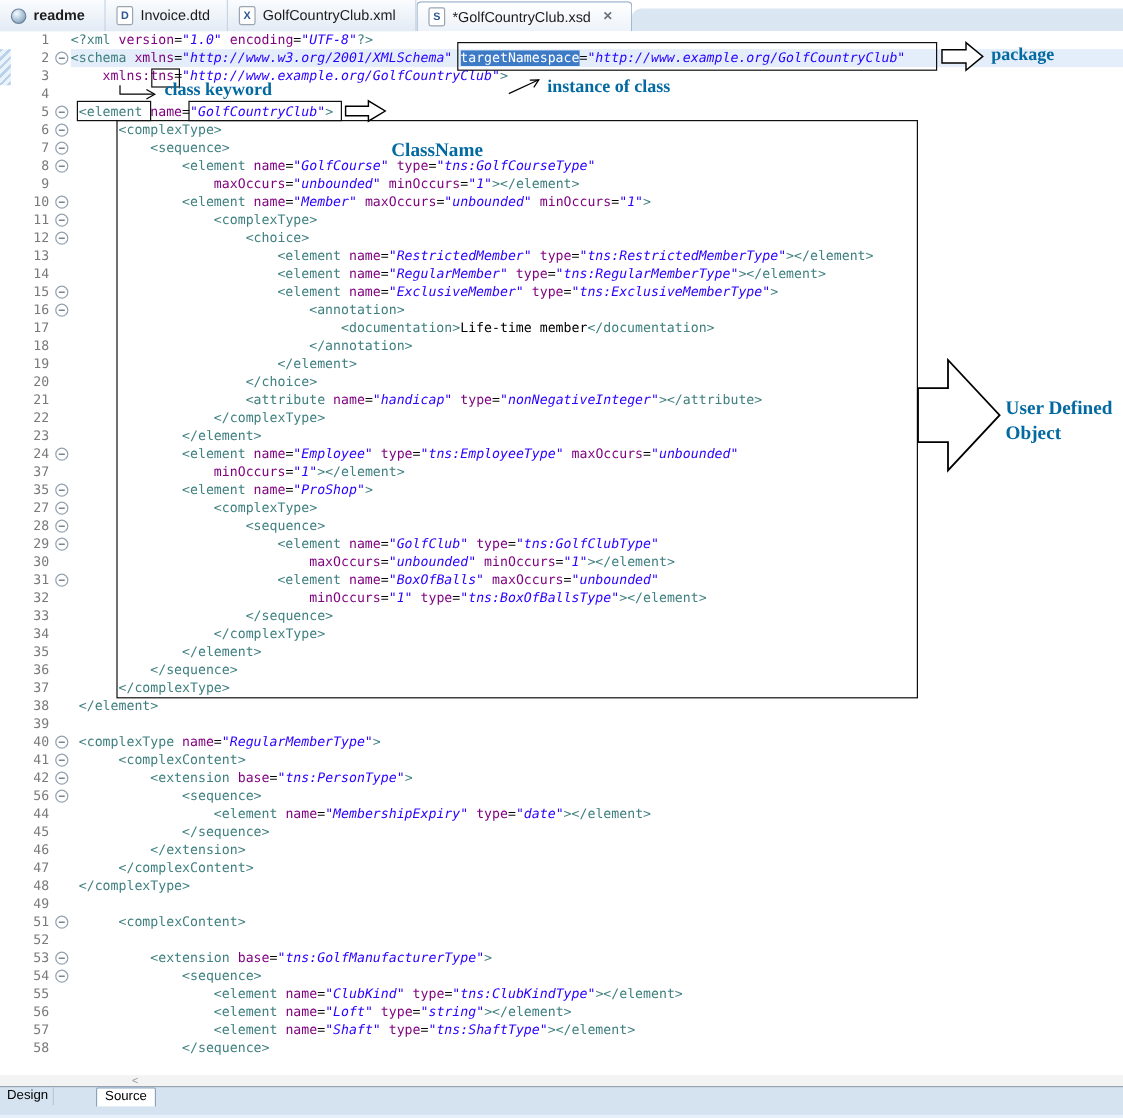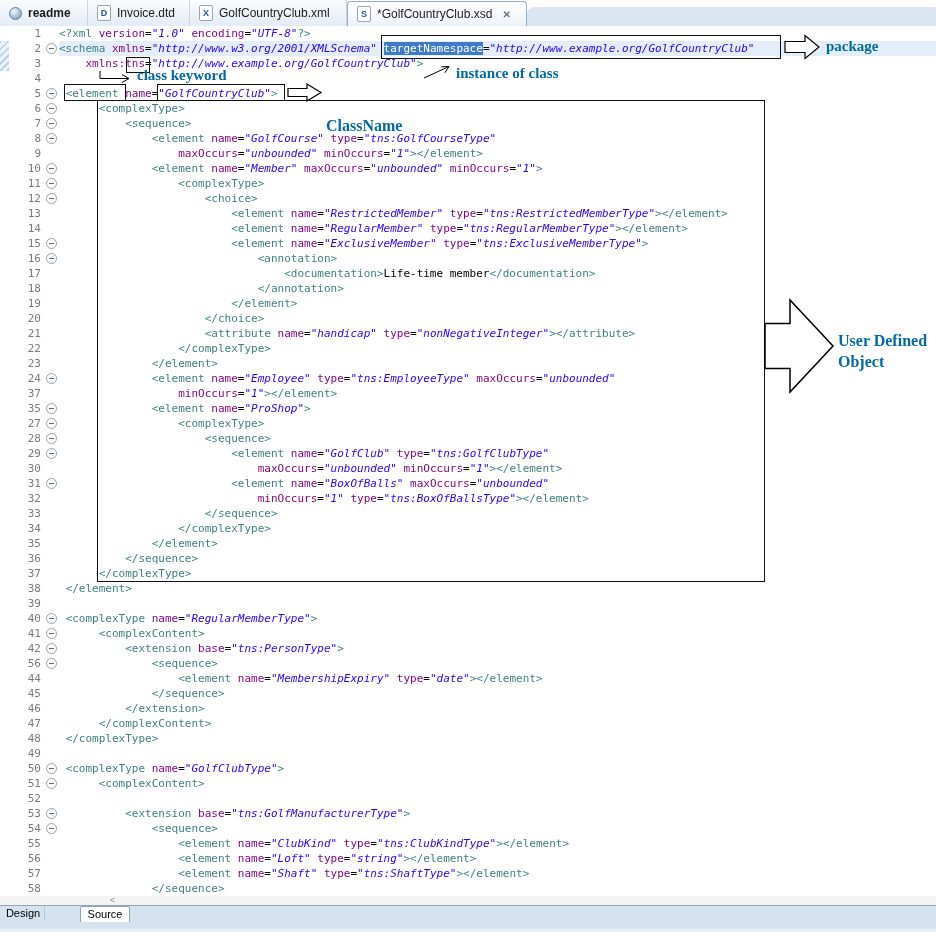--- a/index.html
+++ b/index.html
@@ -145,21 +145,20 @@
       <div class="cl"><span class="ln">40</span><span class="fc"><span class="fm"></span></span><span class="codetext"> <span class="sg-t">&lt;complexType </span><span class="sg-a">name</span><span class="sg-p">=</span><span class="sg-v">"RegularMemberType"</span><span class="sg-t">&gt;</span></span></div>
       <div class="cl"><span class="ln">41</span><span class="fc"><span class="fm"></span></span><span class="codetext">      <span class="sg-t">&lt;complexContent&gt;</span></span></div>
       <div class="cl"><span class="ln">42</span><span class="fc"><span class="fm"></span></span><span class="codetext">          <span class="sg-t">&lt;extension </span><span class="sg-a">base</span><span class="sg-p">=</span><span class="sg-v">"tns:PersonType"</span><span class="sg-t">&gt;</span></span></div>
       <div class="cl"><span class="ln">56</span><span class="fc"><span class="fm"></span></span><span class="codetext">              <span class="sg-t">&lt;sequence&gt;</span></span></div>
       <div class="cl"><span class="ln">44</span><span class="fc"></span><span class="codetext">                  <span class="sg-t">&lt;element </span><span class="sg-a">name</span><span class="sg-p">=</span><span class="sg-v">"MembershipExpiry"</span><span class="sg-p"> </span><span class="sg-a">type</span><span class="sg-p">=</span><span class="sg-v">"date"</span><span class="sg-t">&gt;&lt;/element&gt;</span></span></div>
       <div class="cl"><span class="ln">45</span><span class="fc"></span><span class="codetext">              <span class="sg-t">&lt;/sequence&gt;</span></span></div>
       <div class="cl"><span class="ln">46</span><span class="fc"></span><span class="codetext">          <span class="sg-t">&lt;/extension&gt;</span></span></div>
       <div class="cl"><span class="ln">47</span><span class="fc"></span><span class="codetext">      <span class="sg-t">&lt;/complexContent&gt;</span></span></div>
       <div class="cl"><span class="ln">48</span><span class="fc"></span><span class="codetext"> <span class="sg-t">&lt;/complexType&gt;</span></span></div>
       <div class="cl"><span class="ln">49</span><span class="fc"></span><span class="codetext"></span></div>
-      <div class="cl"><span class="ln">50</span><span class="fc"><span class="fm"></span></span><span class="codetext"> <span class="sg-t">&lt;complexType </span><span class="sg-a">name</span><span class="sg-p">=</span><span class="sg-v">"GolfClubType"</span><span class="sg-t">&gt;</span></span></div>
       <div class="cl"><span class="ln">51</span><span class="fc"><span class="fm"></span></span><span class="codetext">      <span class="sg-t">&lt;complexContent&gt;</span></span></div>
       <div class="cl"><span class="ln">52</span><span class="fc"></span><span class="codetext"></span></div>
       <div class="cl"><span class="ln">53</span><span class="fc"><span class="fm"></span></span><span class="codetext">          <span class="sg-t">&lt;extension </span><span class="sg-a">base</span><span class="sg-p">=</span><span class="sg-v">"tns:GolfManufacturerType"</span><span class="sg-t">&gt;</span></span></div>
       <div class="cl"><span class="ln">54</span><span class="fc"><span class="fm"></span></span><span class="codetext">              <span class="sg-t">&lt;sequence&gt;</span></span></div>
       <div class="cl"><span class="ln">55</span><span class="fc"></span><span class="codetext">                  <span class="sg-t">&lt;element </span><span class="sg-a">name</span><span class="sg-p">=</span><span class="sg-v">"ClubKind"</span><span class="sg-p"> </span><span class="sg-a">type</span><span class="sg-p">=</span><span class="sg-v">"tns:ClubKindType"</span><span class="sg-t">&gt;&lt;/element&gt;</span></span></div>
       <div class="cl"><span class="ln">56</span><span class="fc"></span><span class="codetext">                  <span class="sg-t">&lt;element </span><span class="sg-a">name</span><span class="sg-p">=</span><span class="sg-v">"Loft"</span><span class="sg-p"> </span><span class="sg-a">type</span><span class="sg-p">=</span><span class="sg-v">"string"</span><span class="sg-t">&gt;&lt;/element&gt;</span></span></div>
       <div class="cl"><span class="ln">57</span><span class="fc"></span><span class="codetext">                  <span class="sg-t">&lt;element </span><span class="sg-a">name</span><span class="sg-p">=</span><span class="sg-v">"Shaft"</span><span class="sg-p"> </span><span class="sg-a">type</span><span class="sg-p">=</span><span class="sg-v">"tns:ShaftType"</span><span class="sg-t">&gt;&lt;/element&gt;</span></span></div>
       <div class="cl"><span class="ln">58</span><span class="fc"></span><span class="codetext">              <span class="sg-t">&lt;/sequence&gt;</span></span></div>
     </div>
   <div id="hatch"></div>

